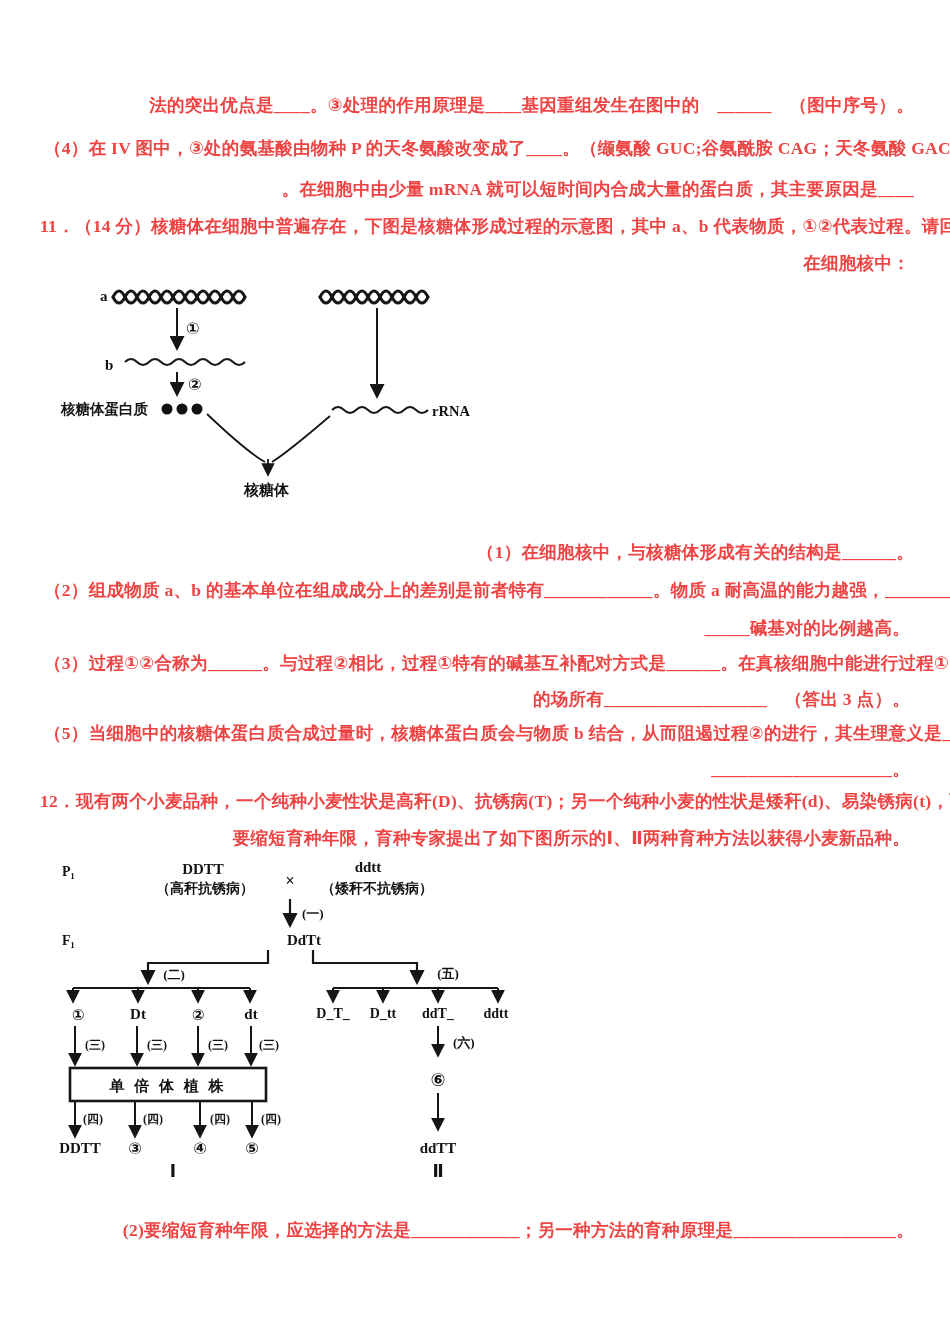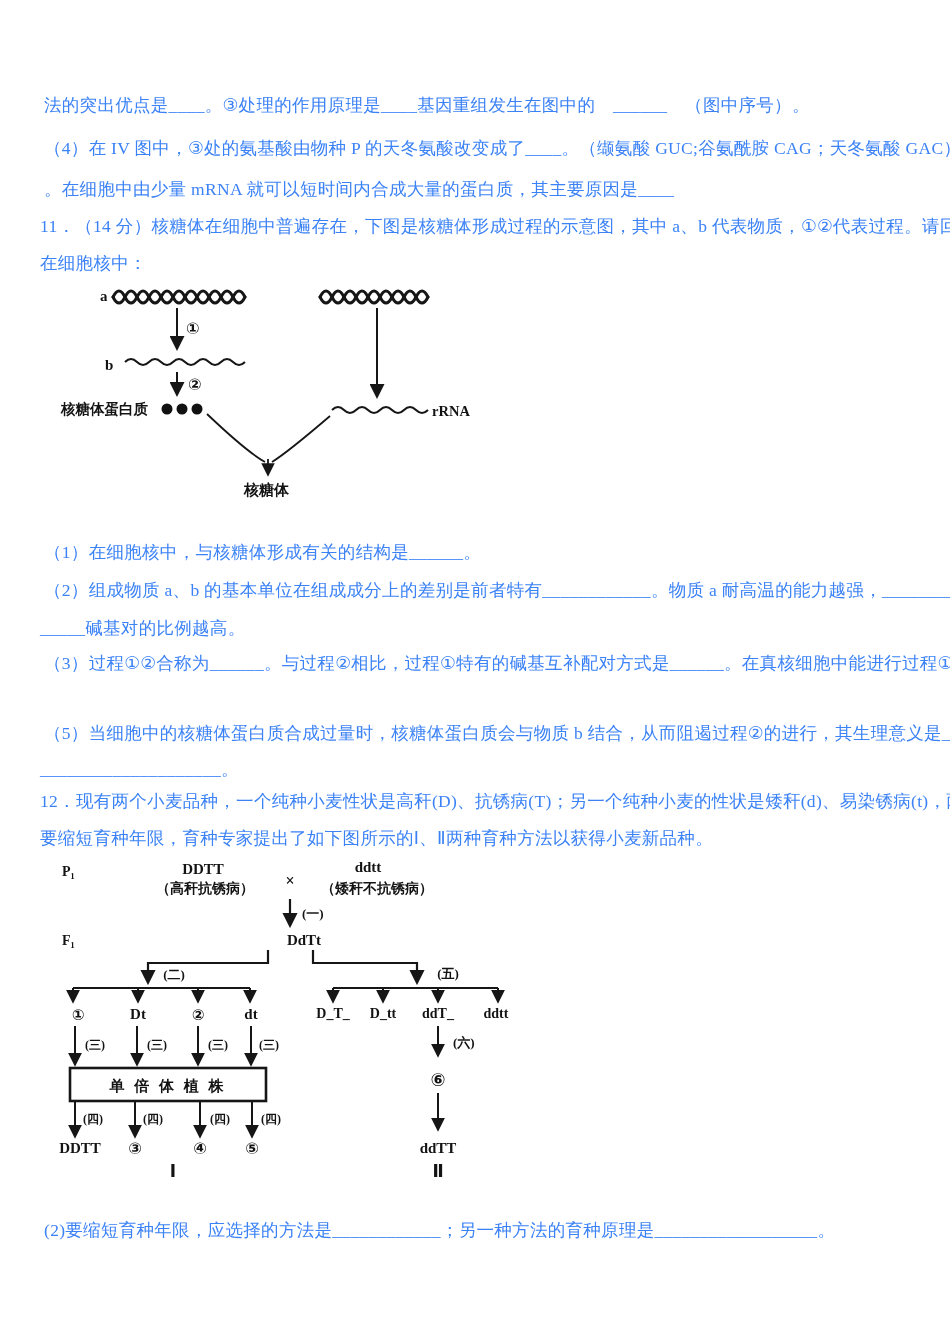--- a/index.html
+++ b/index.html
@@ -9,24 +9,25 @@
     background:#ffffff;
     font-family:"Liberation Serif","DejaVu Sans",serif;
     color:#111;
     overflow:hidden;
   }
   .tline{
     position:absolute;
     left:44px;
     width:870px;
     font-size:17.5px;
-    font-weight:400;
+    font-weight:700;
     letter-spacing:0.3px;
     white-space:pre;
-    color:#3b82f6;
+    color:#ef4444;
+    text-align:right;
   }
   svg{position:absolute;}
   svg text{fill:#131313;font-family:"Liberation Serif","DejaVu Sans",serif;font-weight:bold;}
   .stroke{stroke:#161616;fill:none;}
 </style>
 </head>
 <body>
 
 <div class="page">
 
@@ -85,20 +86,21 @@
     <path class="stroke" stroke-width="1.8" d="M152,134 Q192,172 210,182"></path>
     <path class="stroke" stroke-width="1.8" d="M275,136 Q233,172 217,182"></path>
     <line class="stroke" x1="213" y1="179" x2="213" y2="194" stroke-width="1.8" marker-end="url(#ah1)"></line>
     <text x="189" y="215" font-size="15">核糖体</text>
   </svg>
 
   <div class="tline" style="top:540px">（1）在细胞核中，与核糖体形成有关的结构是______。</div>
   <div class="tline" style="top:578px">（2）组成物质 a、b 的基本单位在组成成分上的差别是前者特有____________。物质 a 耐高温的能力越强，____________</div>
   <div class="tline" style="top:616px;left:40px">_____碱基对的比例越高。</div>
   <div class="tline" style="top:651px">（3）过程①②合称为______。与过程②相比，过程①特有的碱基互补配对方式是______。在真核细胞中能进行过程①</div>
+  <div class="tline" style="top:687px;left:40px">的场所有__________________　（答出 3 点）。</div>
   <div class="tline" style="top:721px">（5）当细胞中的核糖体蛋白质合成过量时，核糖体蛋白质会与物质 b 结合，从而阻遏过程②的进行，其生理意义是_</div>
   <div class="tline" style="top:757px;left:40px">____________________。</div>
 
   <div class="tline" style="top:789px;left:40px">12．现有两个小麦品种，一个纯种小麦性状是高秆(D)、抗锈病(T)；另一个纯种小麦的性状是矮秆(d)、易染锈病(t)，两</div>
   <div class="tline" style="top:826px;left:40px">要缩短育种年限，育种专家提出了如下图所示的Ⅰ、Ⅱ两种育种方法以获得小麦新品种。</div>
 
   <svg style="left:55px;top:855px" width="475" height="330" viewBox="0 0 475 330">
     <defs>
       <marker id="ah2" viewBox="0 0 10 10" refX="8" refY="5" markerWidth="7" markerHeight="7" orient="auto">
         <path d="M0,0 L10,5 L0,10 z" fill="#161616"></path>

